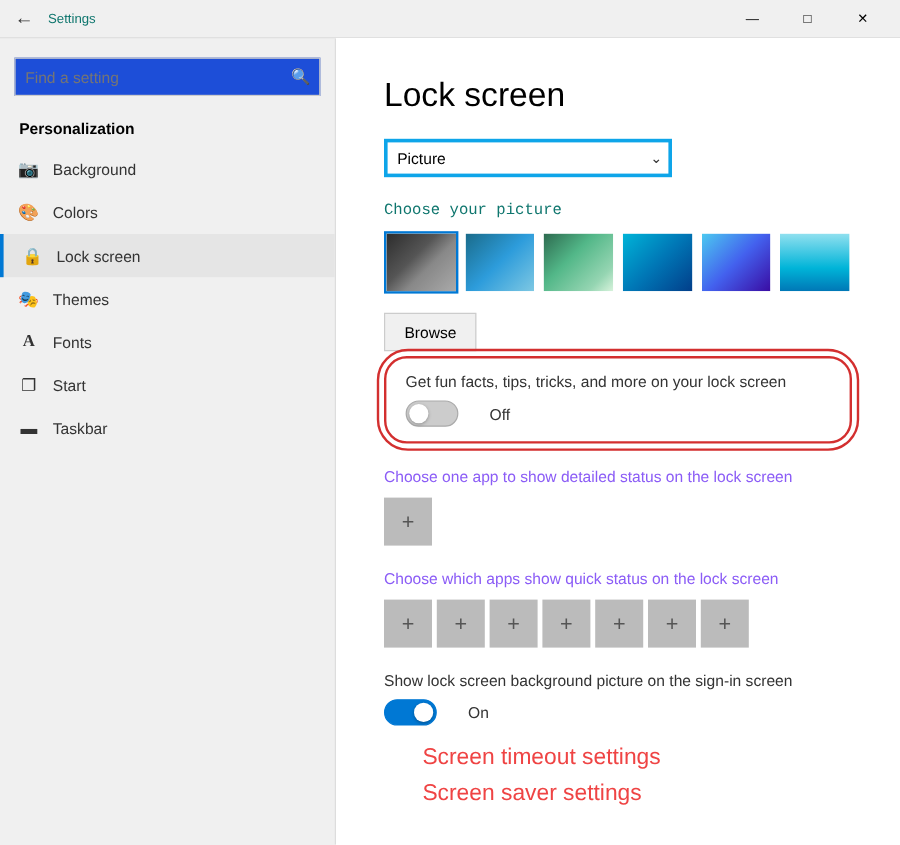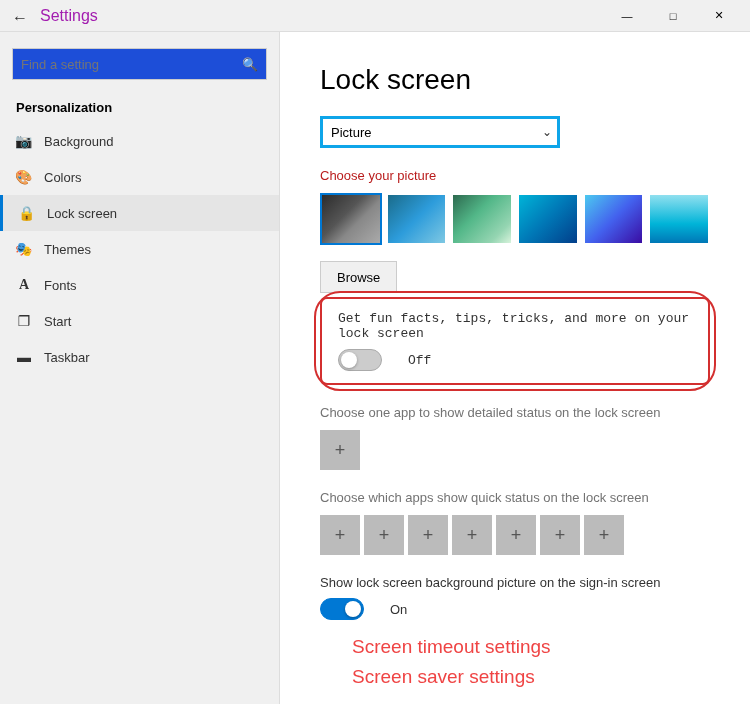--- a/index.html
+++ b/index.html
@@ -21,22 +21,22 @@
       border-bottom: 1px solid #ddd;
       justify-content: space-between;
       flex-shrink: 0;
     }
     .title-bar-left {
       display: flex;
       align-items: center;
       gap: 8px;
     }
     .title-bar-title {
-      font-size: 16px;
-      color: #a21caf;
+      font-size: 11px;
+      color: #0f766e;
     }
     .title-bar-controls {
       display: flex;
       gap: 0;
     }
     .title-bar-btn {
       width: 46px;
       height: 32px;
       border: none;
       background: transparent;
@@ -142,22 +142,23 @@
       position: absolute;
       right: 8px;
       top: 50%;
       transform: translateY(-50%);
       pointer-events: none;
       font-size: 12px;
       color: #333;
     }
     .section-label {
       font-size: 13px;
-      color: #b91c1c;
+      color: #0f766e;
       margin-bottom: 10px;
+      font-family: Liberation Mono, monospace;
     }
     .picture-grid {
       display: flex;
       gap: 4px;
       margin-bottom: 16px;
     }
     .picture-thumb {
       width: 68px;
       height: 52px;
       border: 2px solid transparent;
@@ -182,25 +183,24 @@
       height: 32px;
       padding: 0 16px;
       border: 1px solid #ccc;
       background: #f0f0f0;
       font-size: 13px;
       cursor: pointer;
       margin-bottom: 4px;
     }
     .annotation-box {
       border: 2px solid #d32f2f;
-      border-radius: 7px;
+      border-radius: 19px;
       padding: 12px 16px;
       margin-bottom: 20px;
       position: relative;
-      font-family: Liberation Mono, monospace;
     }
     .annotation-box::before {
       content: '';
       position: absolute;
       top: -8px;
       right: -8px;
       bottom: -8px;
       left: -8px;
       border: 2px solid #d32f2f;
       border-radius: 26px;
@@ -243,21 +243,21 @@
       transition: left 0.2s;
       box-shadow: 0 1px 3px rgba(0,0,0,0.3);
     }
     .toggle-track.on .toggle-thumb { left: 24px; }
     .toggle-label {
       font-size: 13px;
       color: #333;
     }
     .section-header {
       font-size: 13px;
-      color: #737373;
+      color: #8b5cf6;
       margin-bottom: 10px;
       margin-top: 16px;
     }
     .app-slot {
       width: 40px;
       height: 40px;
       background: #bbb;
       display: flex;
       align-items: center;
       justify-content: center;

